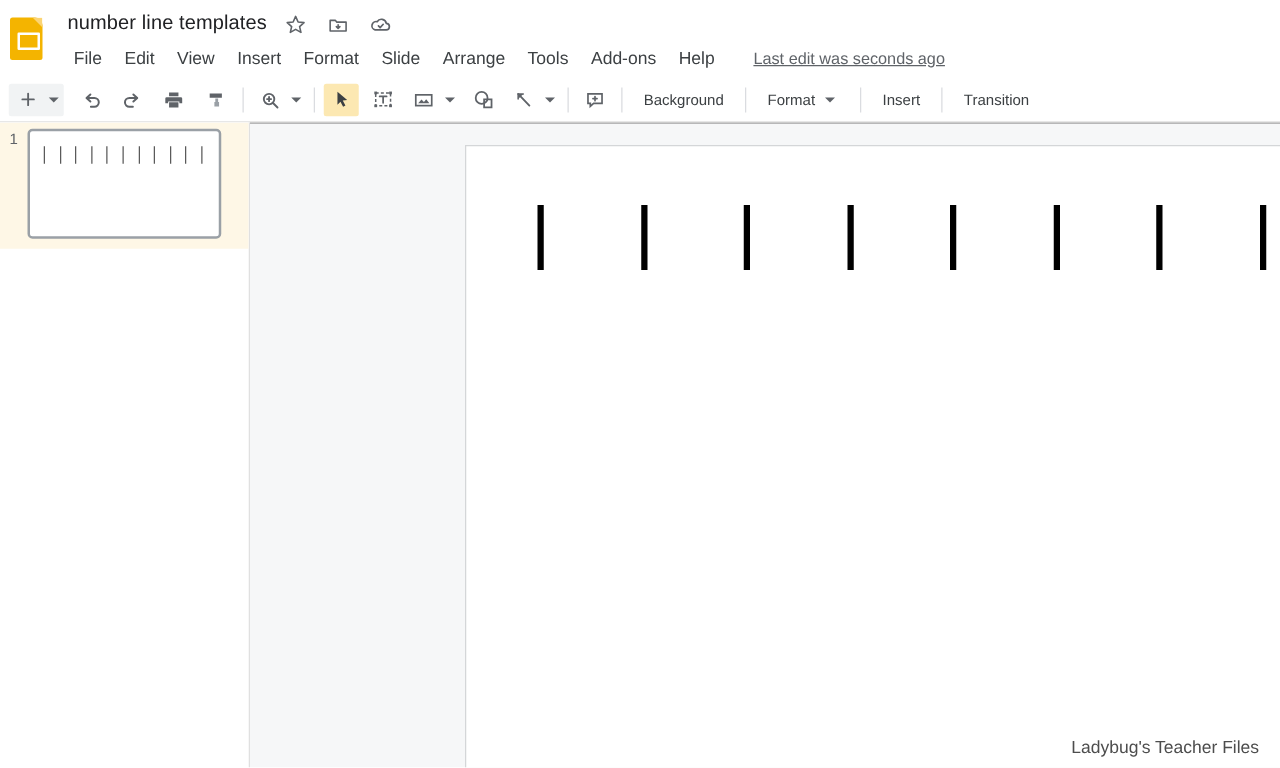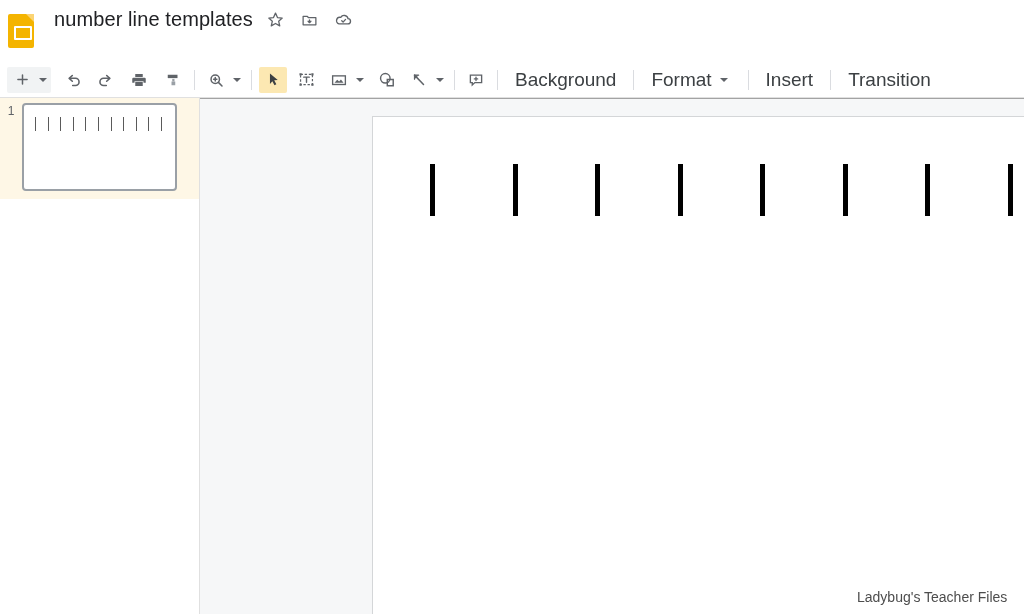--- a/index.html
+++ b/index.html
@@ -38,21 +38,21 @@
     position: absolute; right: 0; top: 0;
     width: 8px; height: 8px;
     background: #fbd474;
     clip-path: polygon(0 0, 100% 100%, 100% 0);
   }
   .title-row {
     position: absolute; left: 50px; top: 6px;
     display: flex; align-items: center; gap: 0px;
   }
   .doc-title {
-    font-size: 20px; color: #202124; font-weight: 400;
+    font-size: 16px; color: #202124; font-weight: 400;
     letter-spacing: 0.1px; white-space: nowrap;
     padding: 2px 4px; border-radius: 2px;
   }
   .hdr-icon {
     width: 30px; height: 26px;
     display: flex; align-items: center; justify-content: center;
     color: #5f6368; margin-left: 4px;
     border-radius: 50%;
   }
   .hdr-icon svg { display: block; }
@@ -97,21 +97,21 @@
   .caret i {
     display: block;
     border-left: 4px solid transparent;
     border-right: 4px solid transparent;
     border-top: 4px solid #5f6368;
   }
   .tb-sep {
     width: 1px; height: 20px; background: #dadce0; margin: 0 7px;
   }
   .tb-text {
-    font-size: 19px; color: #3c4043;
+    font-size: 12px; color: #3c4043;
     padding: 4px 10px; border-radius: 2px; white-space: nowrap;
     display: flex; align-items: center; gap: 5px;
   }
 
   
   .filmstrip {
     position: absolute; left: 0; top: 98px; width: 200px; height: 516px;
     background: #ffffff;
     border-right: 1px solid #e0e0e0;
     overflow: hidden;
@@ -198,20 +198,33 @@
       </div>
 
       <div class="hdr-icon">
         <svg width="19" height="19" viewBox="0 0 24 24" fill="none" stroke="#5f6368" stroke-width="1.7" stroke-linejoin="round" stroke-linecap="round">
           <path d="M6.4 17.5h11a3.3 3.3 0 0 0 .3-6.6A5 5 0 0 0 8.5 9.3a3.9 3.9 0 0 0-2.1 8.2z"></path>
           <path d="M9.8 13.6l1.7 1.7 3.1-3.4"></path>
         </svg>
       </div>
     </div>
 
+    <div class="menubar">
+      <div class="menu-item">File</div>
+      <div class="menu-item">Edit</div>
+      <div class="menu-item">View</div>
+      <div class="menu-item">Insert</div>
+      <div class="menu-item">Format</div>
+      <div class="menu-item">Slide</div>
+      <div class="menu-item">Arrange</div>
+      <div class="menu-item">Tools</div>
+      <div class="menu-item">Add-ons</div>
+      <div class="menu-item">Help</div>
+      <div class="last-edit">Last edit was seconds ago</div>
+    </div>
   </div>
 
   <div class="toolbar">
 
     <div class="tb-group boxed">
       <div class="tb-btn">
         <svg width="17" height="17" viewBox="0 0 24 24" stroke="#5f6368" stroke-width="2.1" stroke-linecap="round">
           <path d="M12 5.5v13M5.5 12h13"></path>
         </svg>
       </div>

